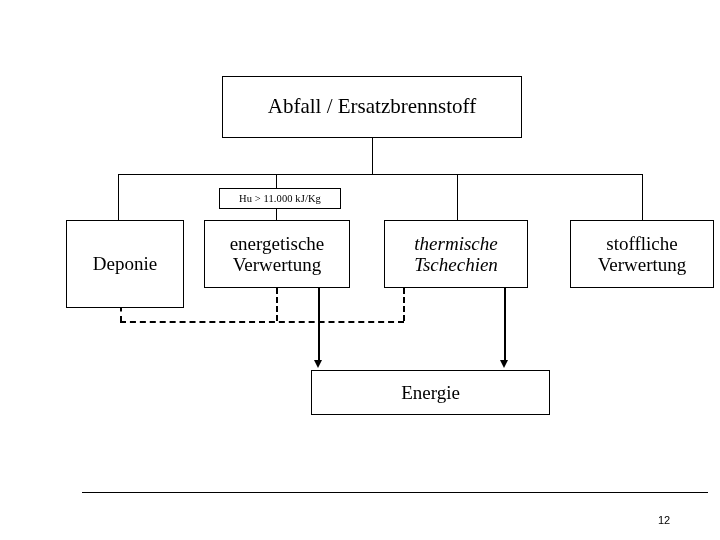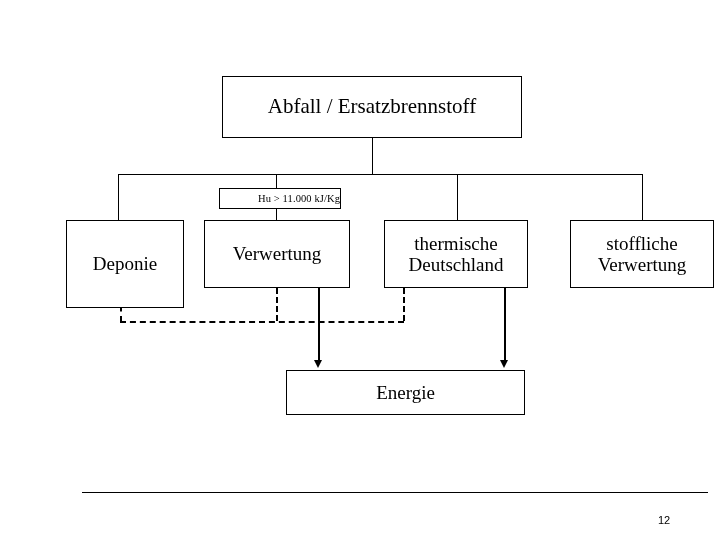--- a/index.html
+++ b/index.html
@@ -54,32 +54,32 @@
     border: 1px solid #000000;
     background: #ffffff;
     display: flex;
     align-items: center;
     justify-content: center;
     font-size: 10.5px;
     font-family: "Liberation Serif", "DejaVu Serif", serif;
     letter-spacing: 0.1px;
     z-index: 4;
   }
-  #chip-high { left: 189px; top: 188px; width: 122px; height: 21px; justify-content: flex-end; }
+  #chip-high { left: 189px; top: 188px; width: 122px; height: 21px; }
   #chip-low  { left: 366px; top: 188px; width: 122px; height: 21px; }
 
   
   #node-deponie   { left: 36px;  top: 220px; width: 118px; height: 88px; font-size: 19px; }
   #node-energetic { left: 174px; top: 220px; width: 146px; height: 68px; font-size: 19px; }
-  #node-thermal   { left: 354px; top: 220px; width: 144px; height: 68px; font-size: 19px; }
+  #node-thermal   { left: 354px; top: 220px; width: 144px; height: 68px; font-size: 19px; font-style: italic; }
   #node-material  { left: 540px; top: 220px; width: 144px; height: 68px; font-size: 19px; }
 
   
   #node-energie {
-    left: 256px;
+    left: 281px;
     top: 370px;
     width: 239px;
     height: 45px;
     font-size: 19px;
   }
 
   
   .conn {
     position: absolute;
     background: #000000;
@@ -178,28 +178,29 @@
   </div>
 
   <div class="node" id="node-deponie">
     <span class="lines">
       <span class="ln">Deponie</span>
     </span>
   </div>
 
   <div class="node" id="node-energetic">
     <span class="lines">
+      <span class="ln">energetische</span>
       <span class="ln">Verwertung</span>
     </span>
   </div>
 
   <div class="node" id="node-thermal">
     <span class="lines">
       <span class="ln">thermische</span>
-      <span class="ln">Deutschland</span>
+      <span class="ln">Tschechien</span>
     </span>
   </div>
 
   <div class="node" id="node-material">
     <span class="lines">
       <span class="ln">stoffliche</span>
       <span class="ln">Verwertung</span>
     </span>
   </div>
 

